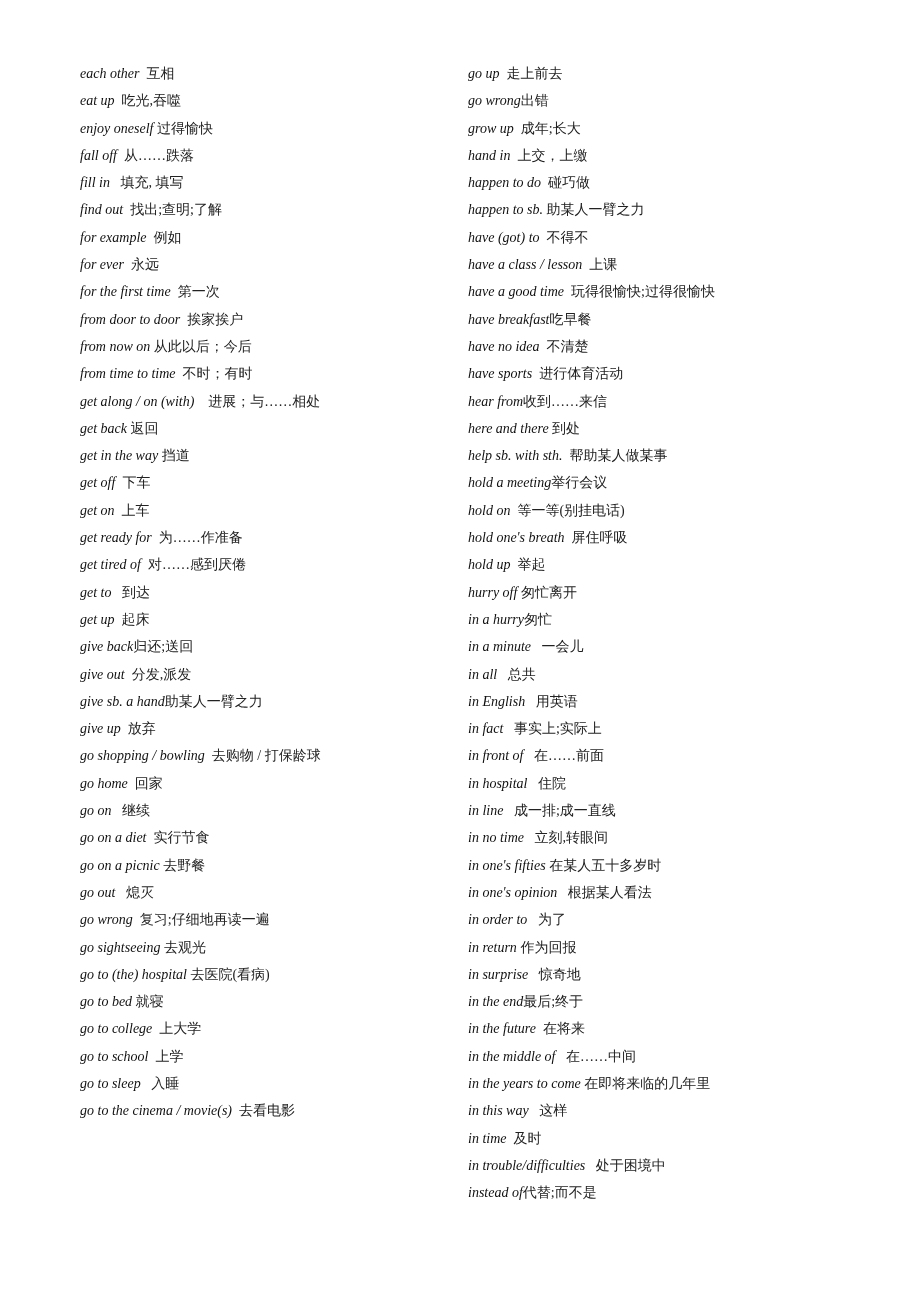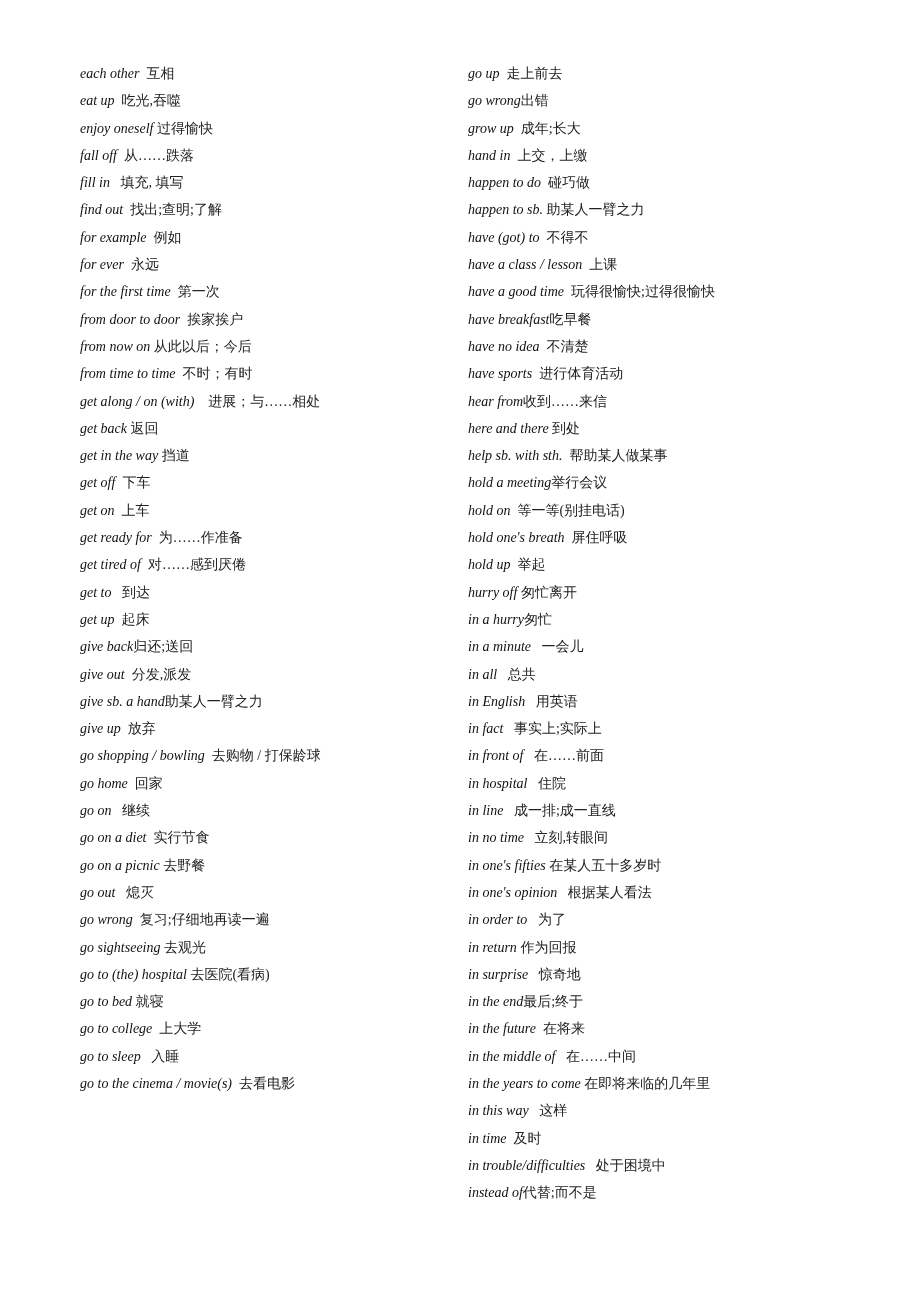--- a/index.html
+++ b/index.html
@@ -70,20 +70,21 @@
       <div class="entry"><span class="phrase">go home</span><span>  回家</span></div>
       <div class="entry"><span class="phrase">go on</span><span>   继续</span></div>
       <div class="entry"><span class="phrase">go on a diet</span><span>  实行节食</span></div>
       <div class="entry"><span class="phrase">go on a picnic</span><span> 去野餐</span></div>
       <div class="entry"><span class="phrase">go out</span><span>   熄灭</span></div>
       <div class="entry"><span class="phrase">go wrong</span><span>  复习;仔细地再读一遍</span></div>
       <div class="entry"><span class="phrase">go sightseeing</span><span> 去观光</span></div>
       <div class="entry"><span class="phrase">go to (the) hospital</span><span> 去医院(看病)</span></div>
       <div class="entry"><span class="phrase">go to bed</span><span> 就寝</span></div>
       <div class="entry"><span class="phrase">go to college</span><span>  上大学</span></div>
+      <div class="entry"><span class="phrase">go to school</span><span>  上学</span></div>
       <div class="entry"><span class="phrase">go to sleep</span><span>   入睡</span></div>
       <div class="entry"><span class="phrase">go to the cinema / movie(s)</span><span>  去看电影</span></div>
     </div>
   <div class="col" id="col-right">
       <div class="entry"><span class="phrase">go up</span><span>  走上前去</span></div>
       <div class="entry"><span class="phrase">go wrong</span><span>出错</span></div>
       <div class="entry"><span class="phrase">grow up</span><span>  成年;长大</span></div>
       <div class="entry"><span class="phrase">hand in</span><span>  上交，上缴</span></div>
       <div class="entry"><span class="phrase">happen to do</span><span>  碰巧做</span></div>
       <div class="entry"><span class="phrase">happen to sb.</span><span> 助某人一臂之力</span></div>

